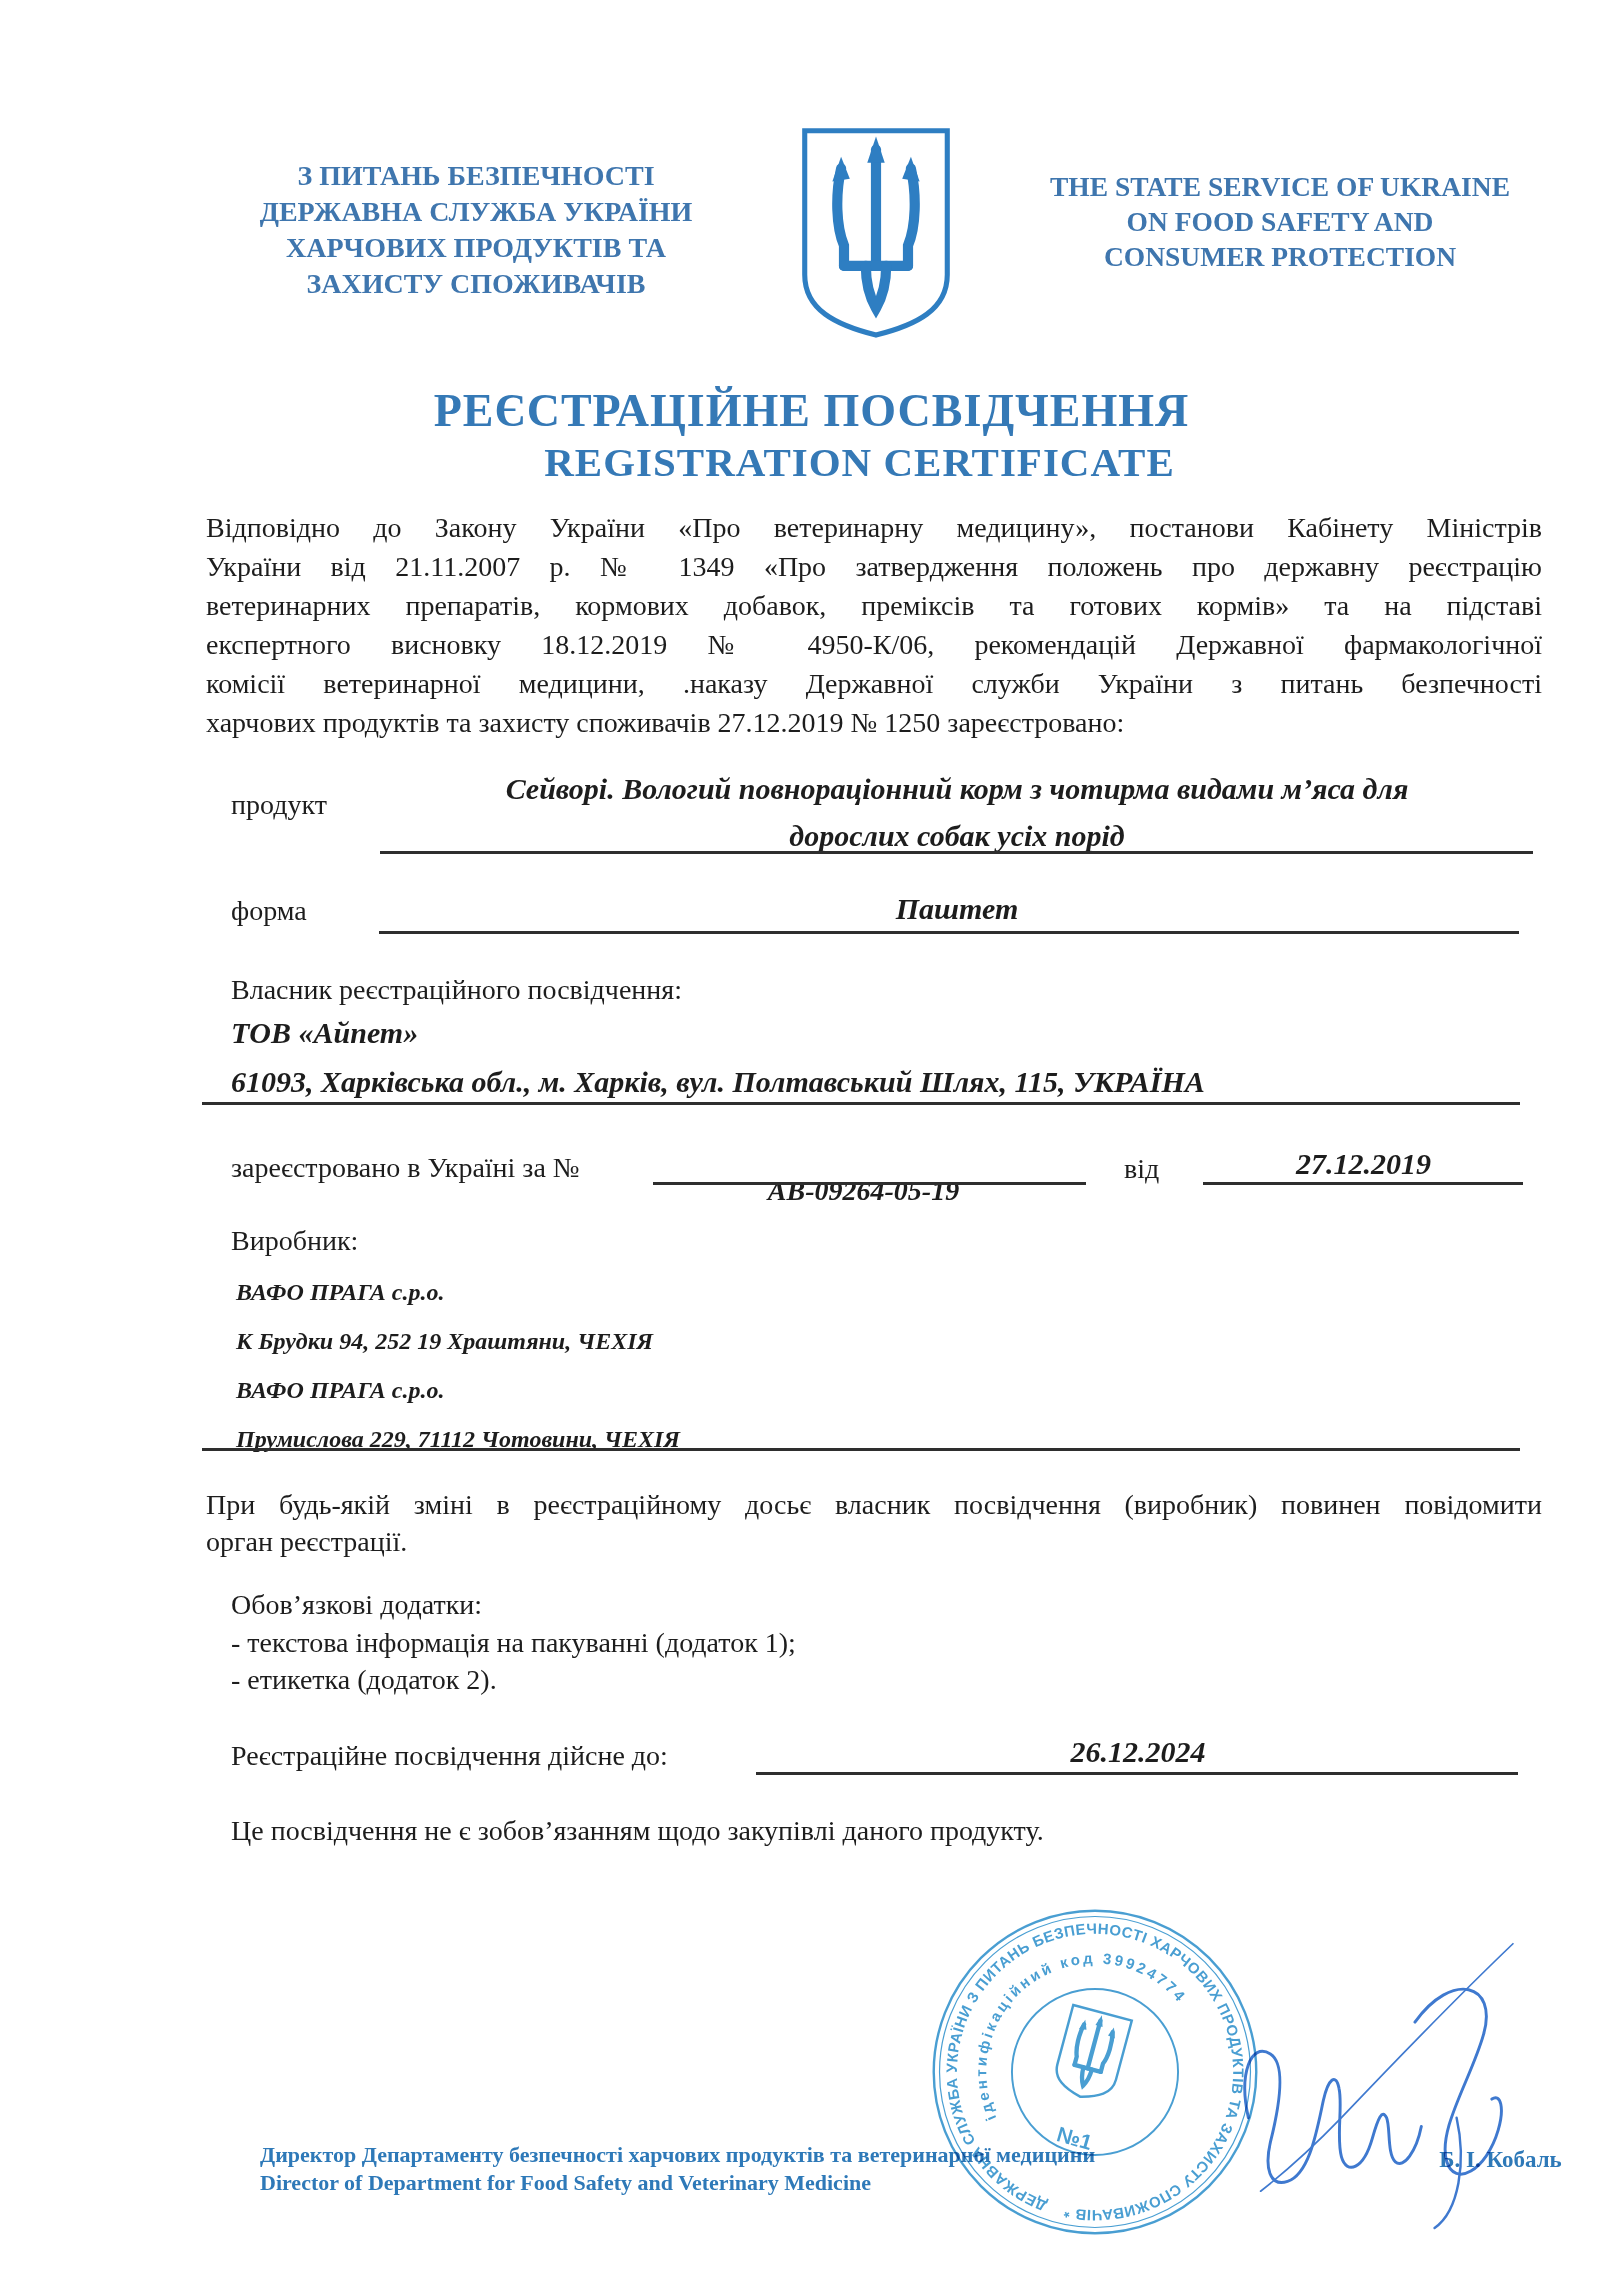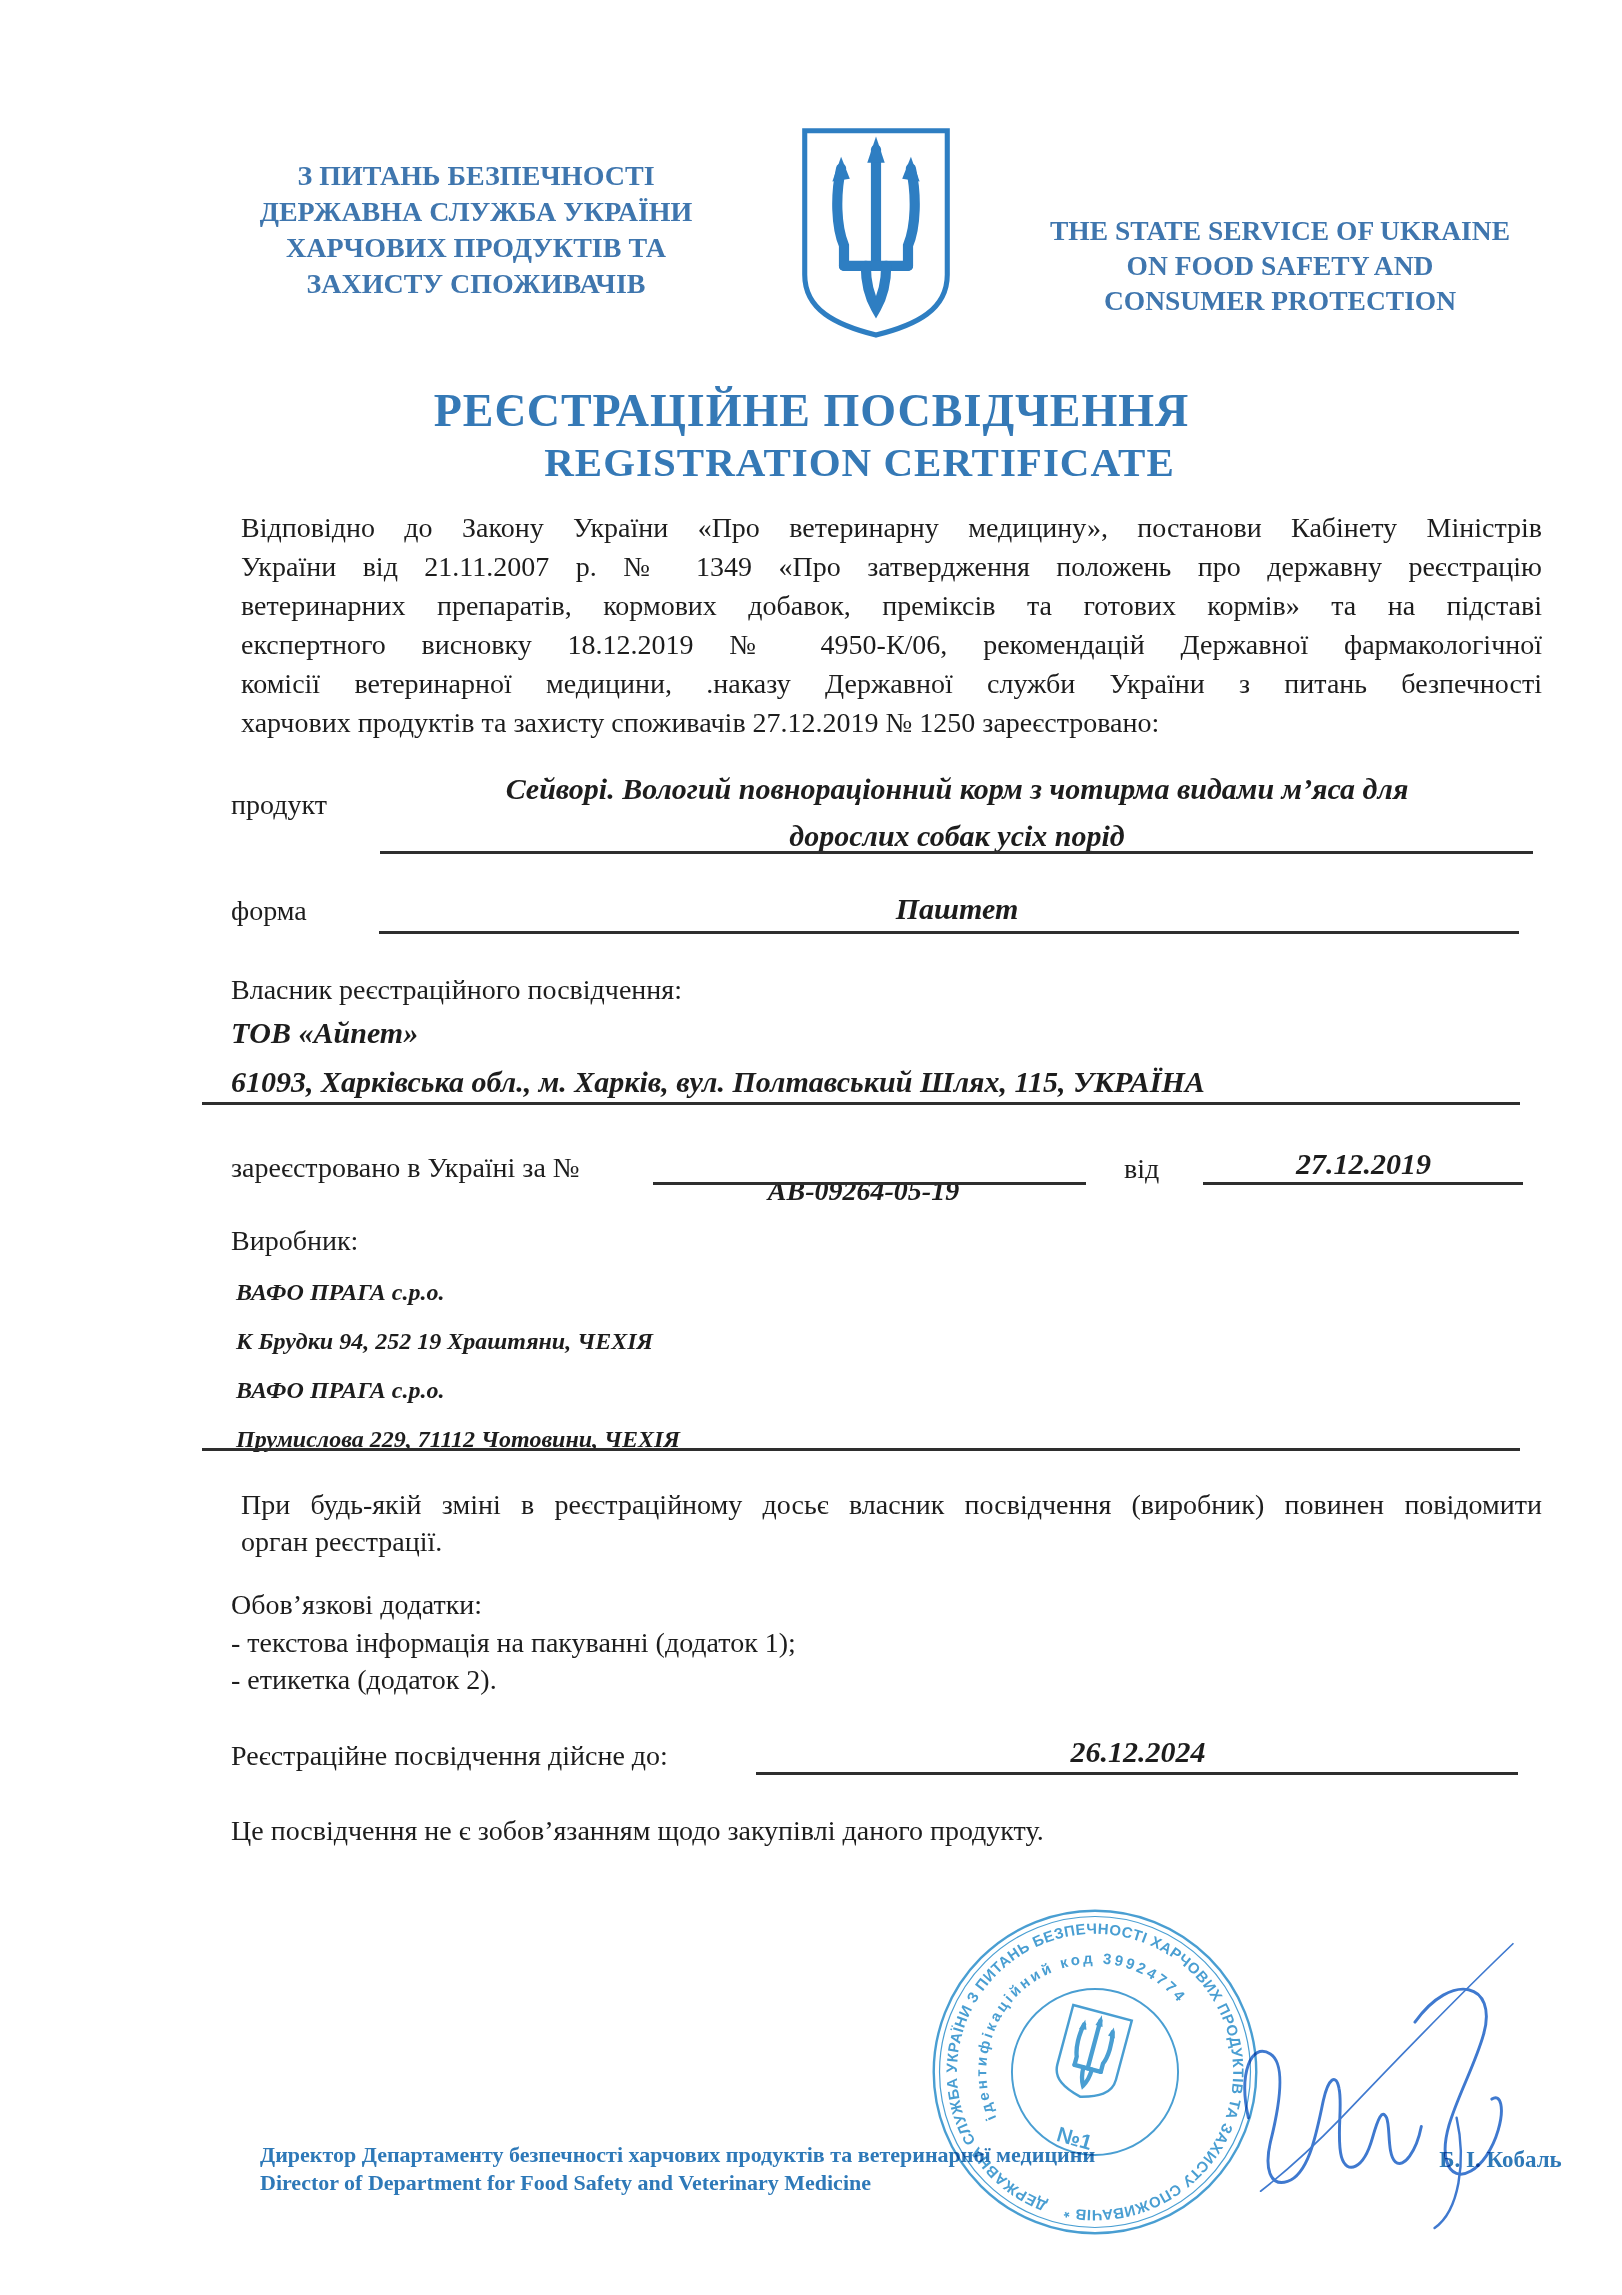--- a/index.html
+++ b/index.html
@@ -4,21 +4,21 @@
 <style>
   html,body{margin:0;padding:0;}
   body{width:1623px;height:2295px;background:#ffffff;position:relative;overflow:hidden;
        font-family:"Liberation Serif", serif;color:#1d1d1d;}
   .abs{position:absolute;}
   .bold{font-weight:bold;}
   .ctr{text-align:center;}
   .ib{font-style:italic;font-weight:bold;}
   .rule{position:absolute;height:2.9px;background:#2e2e2e;}
   .jline{text-align:justify;text-align-last:justify;}
-  .body-line{font-size:28px;line-height:39px;margin-left:35px;}
+  .body-line{font-size:28px;line-height:39px;}
   .footer-line{font-size:22px;font-weight:bold;color:#2e79b8;white-space:nowrap;margin-left:44px;}
   svg{display:block;}
   .stamp{mix-blend-mode:multiply;opacity:.93;}
   .sig{mix-blend-mode:multiply;}
 </style>
 </head>
 <body>
 
 <div class="abs ctr bold" style="left:221px;top:158px;width:510px;font-size:28px;line-height:36px;color:#3f76ae;">
   <div>З ПИТАНЬ БЕЗПЕЧНОСТІ</div>
@@ -38,21 +38,21 @@
       <path d="M96,196 C96,224 102,240 110,254 C118,240 124,224 124,196"></path>
     </g>
     <g fill="#2e7ec2" stroke="none">
       <path d="M110,18 L98,54 L122,54 Z"></path>
       <path d="M62,46 L50,80 L74,76 Z"></path>
       <path d="M158,46 L146,76 L170,80 Z"></path>
     </g>
   </svg>
 </div>
 
-<div class="abs ctr bold" style="left:1015px;top:169px;width:530px;font-size:27.5px;line-height:35px;color:#3f76ae;margin-top:44px;">
+<div class="abs ctr bold" style="left:1015px;top:169px;width:530px;font-size:27.5px;line-height:35px;color:#3f76ae;">
   <div>THE STATE SERVICE OF UKRAINE</div>
   <div>ON FOOD SAFETY AND</div>
   <div>CONSUMER PROTECTION</div>
 </div>
 
 <div class="abs ctr bold" style="left:0;top:384px;width:1623px;font-size:46px;letter-spacing:1px;color:#3579b6;">РЕЄСТРАЦІЙНЕ ПОСВІДЧЕННЯ</div>
 <div class="abs ctr bold" style="left:0;top:438px;width:1623px;font-size:41px;letter-spacing:1px;color:#3579b6;margin-left:48px;">REGISTRATION CERTIFICATE</div>
 
 <div class="abs" style="left:206px;top:508px;width:1336px;">
   <div class="body-line jline">Відповідно до Закону України «Про ветеринарну медицину», постанови Кабінету Міністрів</div>

